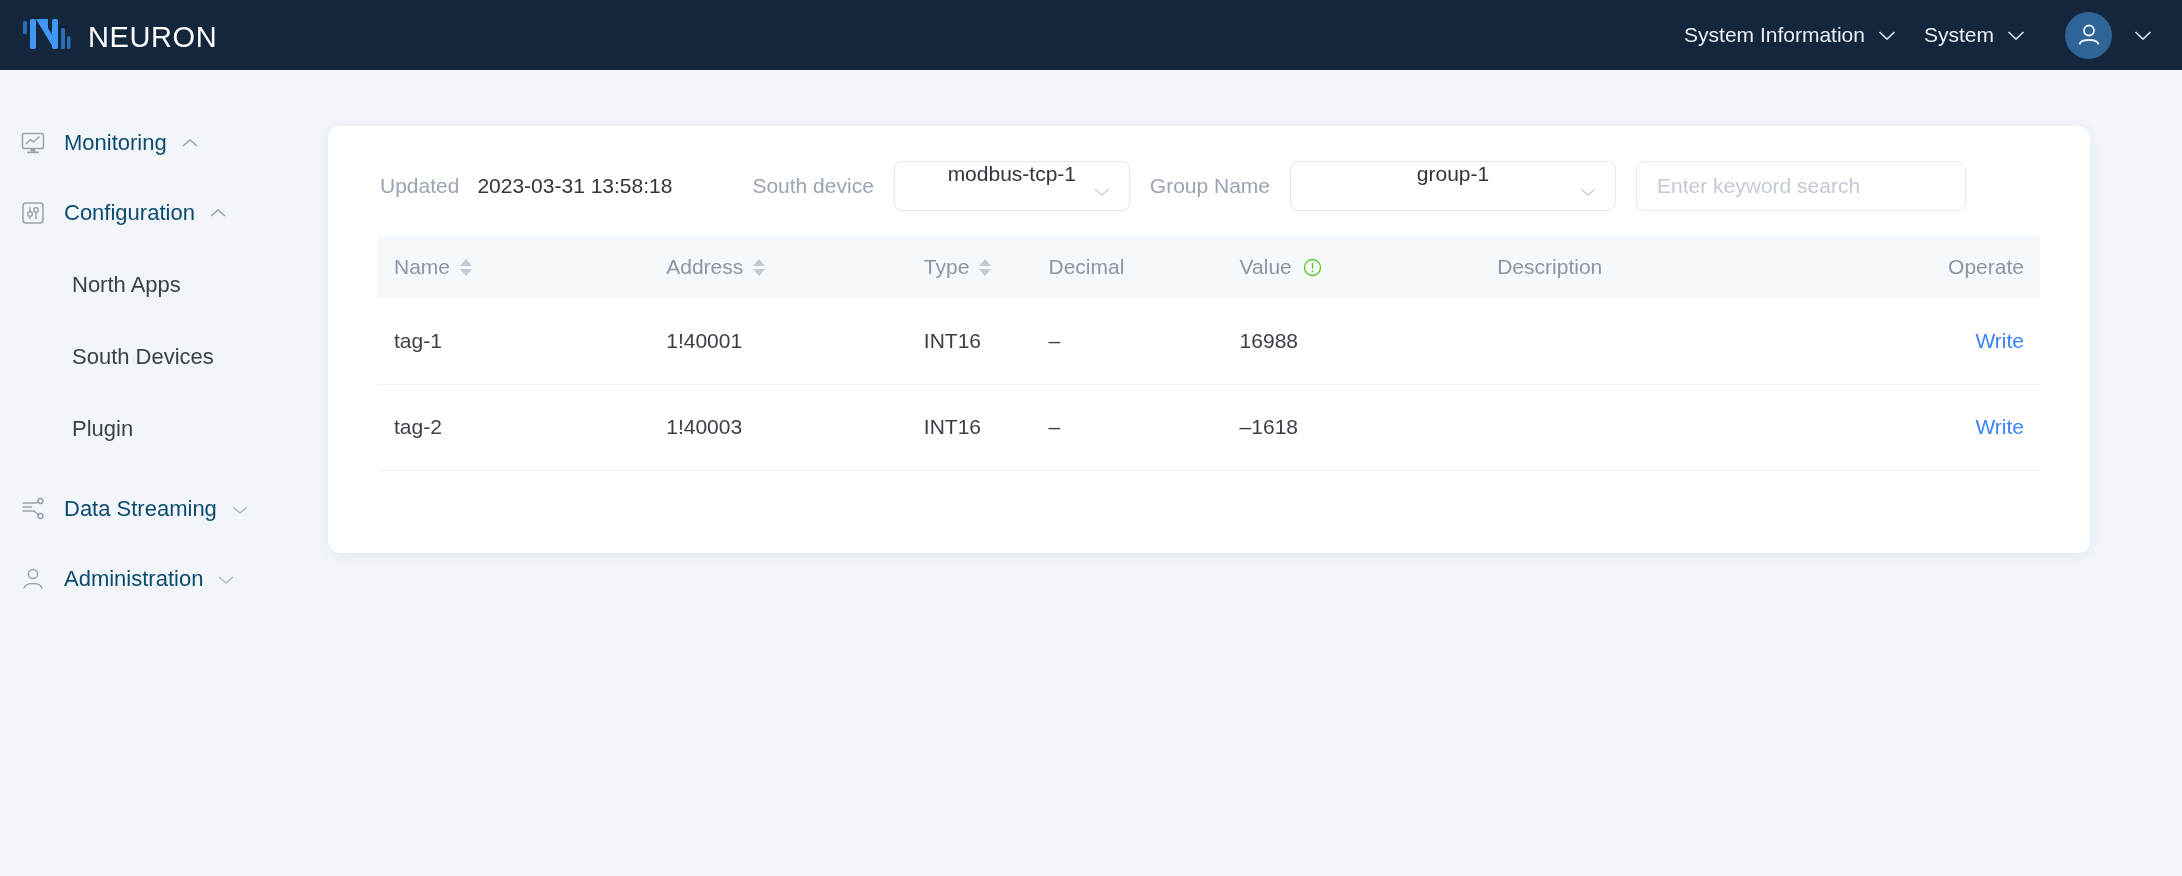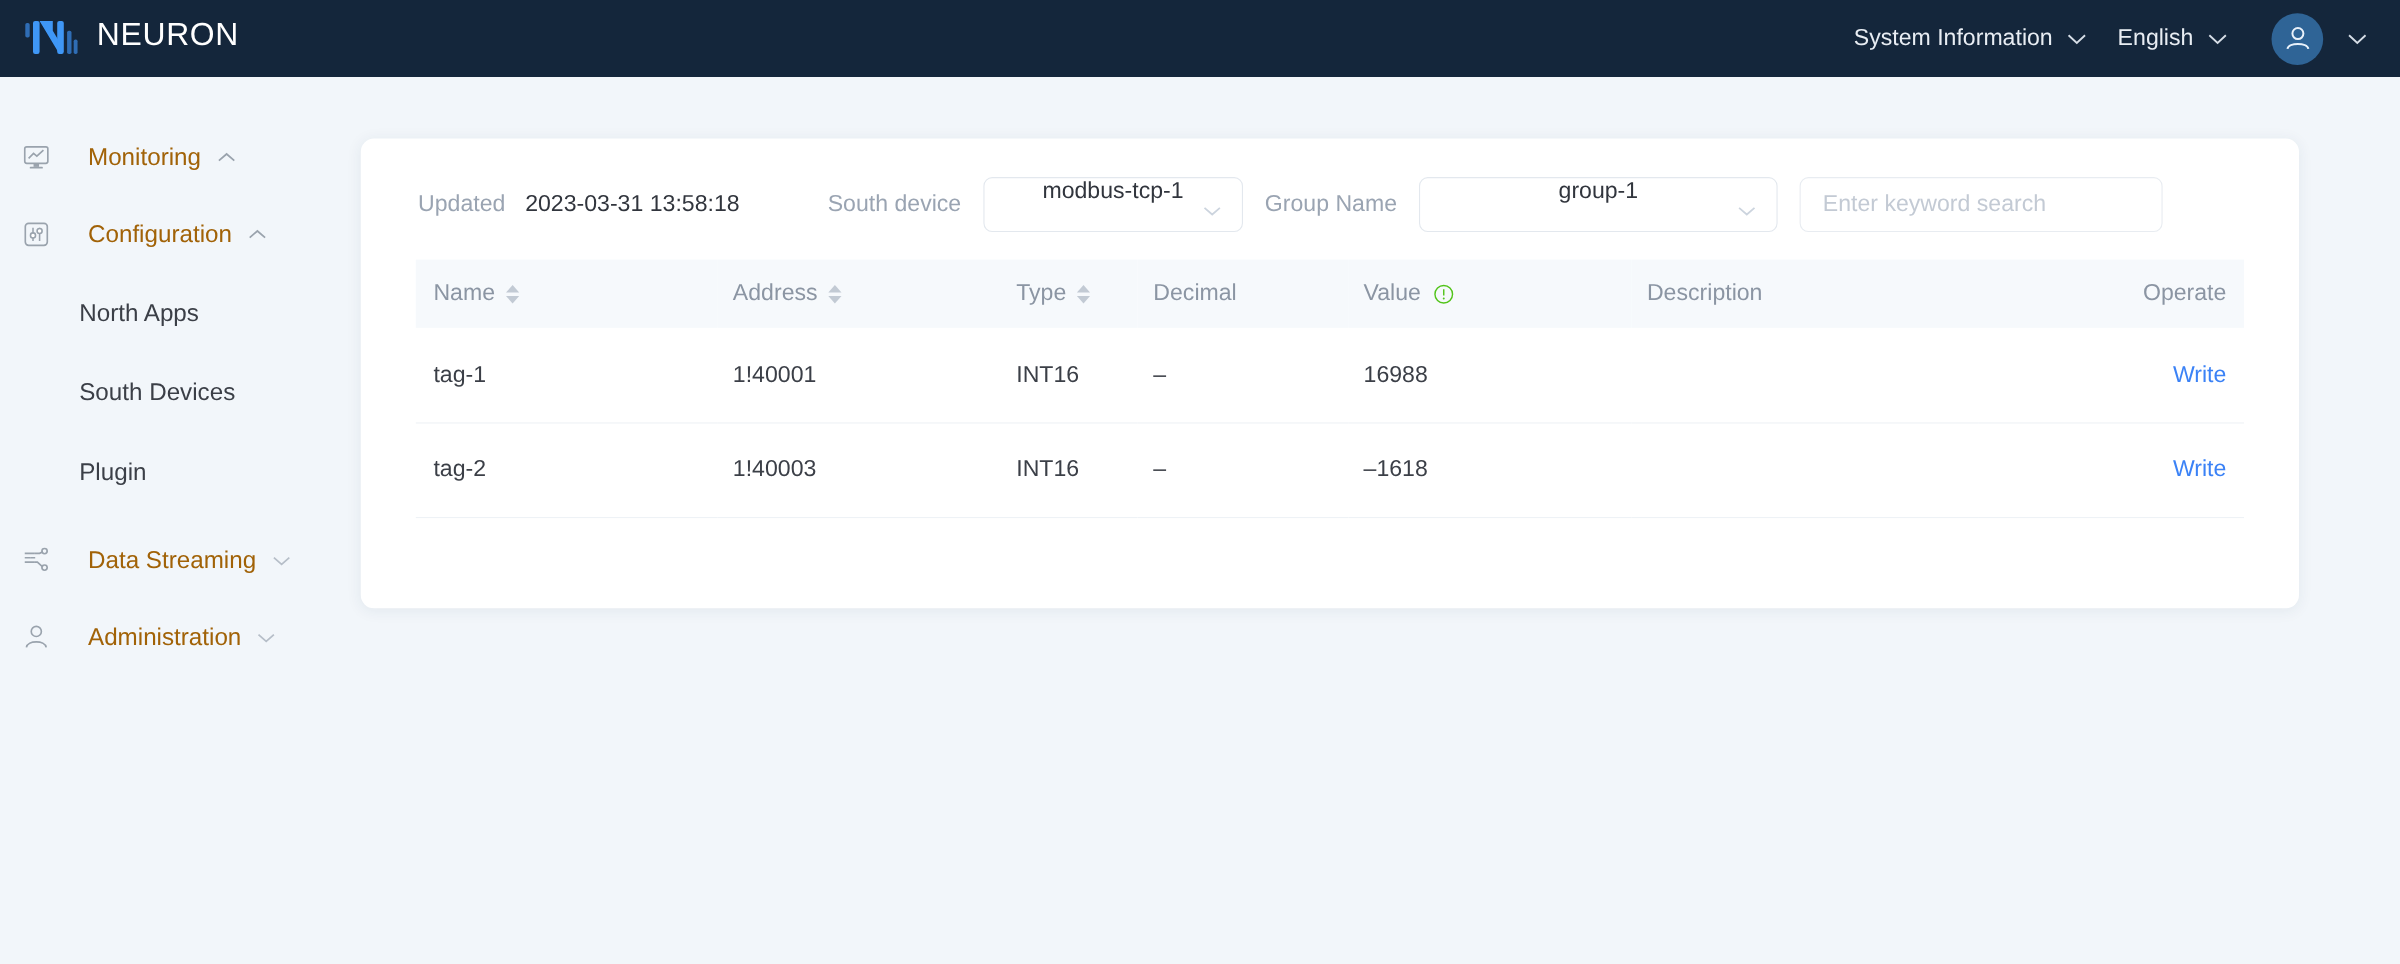--- a/index.html
+++ b/index.html
@@ -23,21 +23,21 @@
     background: #14263b;
     display: flex;
     align-items: center;
     padding: 0 30px 0 22px;
     position: relative;
     z-index: 20;
   }
 
   .brand {
     display: flex;
-    align-items: flex-start;
+    align-items: flex-end;
     gap: 16px;
   }
 
   .logo-mark {
     width: 50px;
     height: 38px;
     display: block;
   }
 
   .brand-name {
@@ -121,23 +121,22 @@
     height: 30px;
     flex: none;
     margin-right: 16px;
     display: flex;
     align-items: center;
     justify-content: center;
   }
 
   .nav-group .nav-label {
     font-size: 22px;
-    color: #a16207;
+    color: #0c4a6e;
     white-space: nowrap;
-    margin-left: 16px;
   }
 
   .nav-group .nav-arrow {
     margin-left: 14px;
     width: 18px;
     height: 11px;
     flex: none;
     display: flex;
     align-items: center;
   }
@@ -338,21 +337,21 @@
   <div class="topbar-right">
 
     <div class="top-menu">
       <span>System Information</span>
       <svg class="chev" viewBox="0 0 18 11">
         <path d="M1.5 2 L9 9 L16.5 2" fill="none" stroke="#d6dde6" stroke-width="1.7"></path>
       </svg>
     </div>
 
     <div class="top-menu">
-      <span>English</span>
+      <span>System</span>
       <svg class="chev" viewBox="0 0 18 11">
         <path d="M1.5 2 L9 9 L16.5 2" fill="none" stroke="#d6dde6" stroke-width="1.7"></path>
       </svg>
     </div>
 
     <div class="avatar-wrap">
       <div class="avatar">
         <svg width="28" height="28" viewBox="0 0 28 28">
           <circle cx="14" cy="9.5" r="5" fill="none" stroke="#e9f1fa" stroke-width="1.8"></circle>
           <path d="M4.5 23.5 C5.5 17.5 22.5 17.5 23.5 23.5" fill="none" stroke="#e9f1fa" stroke-width="1.8"></path>

